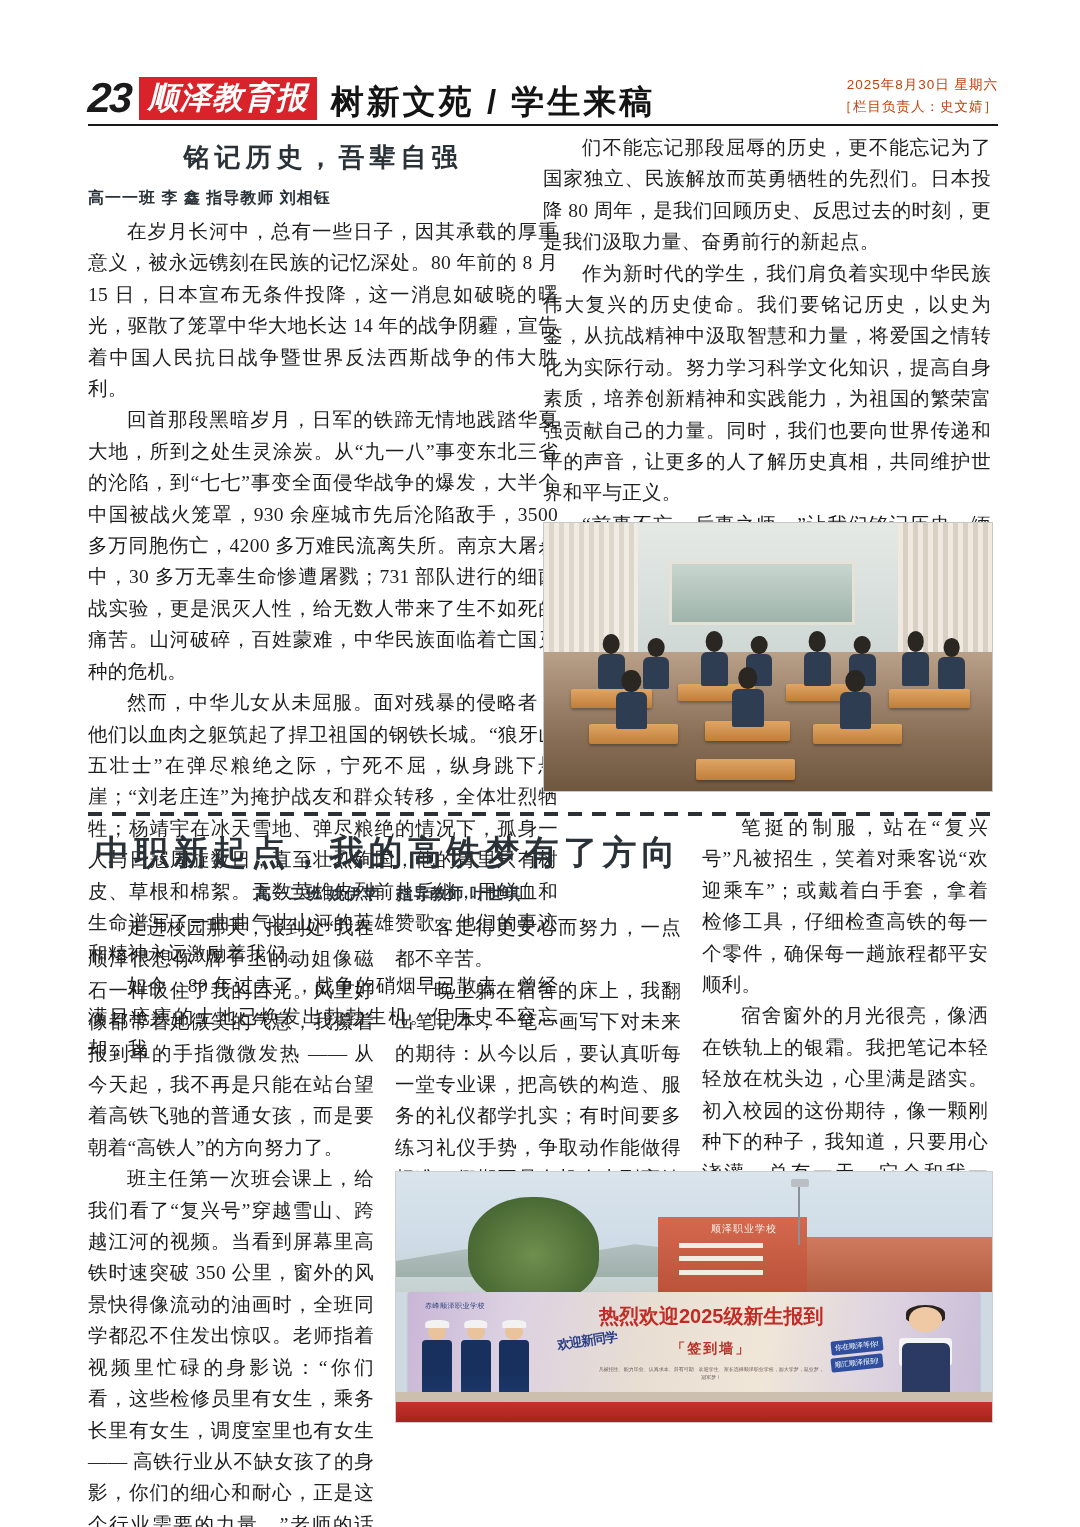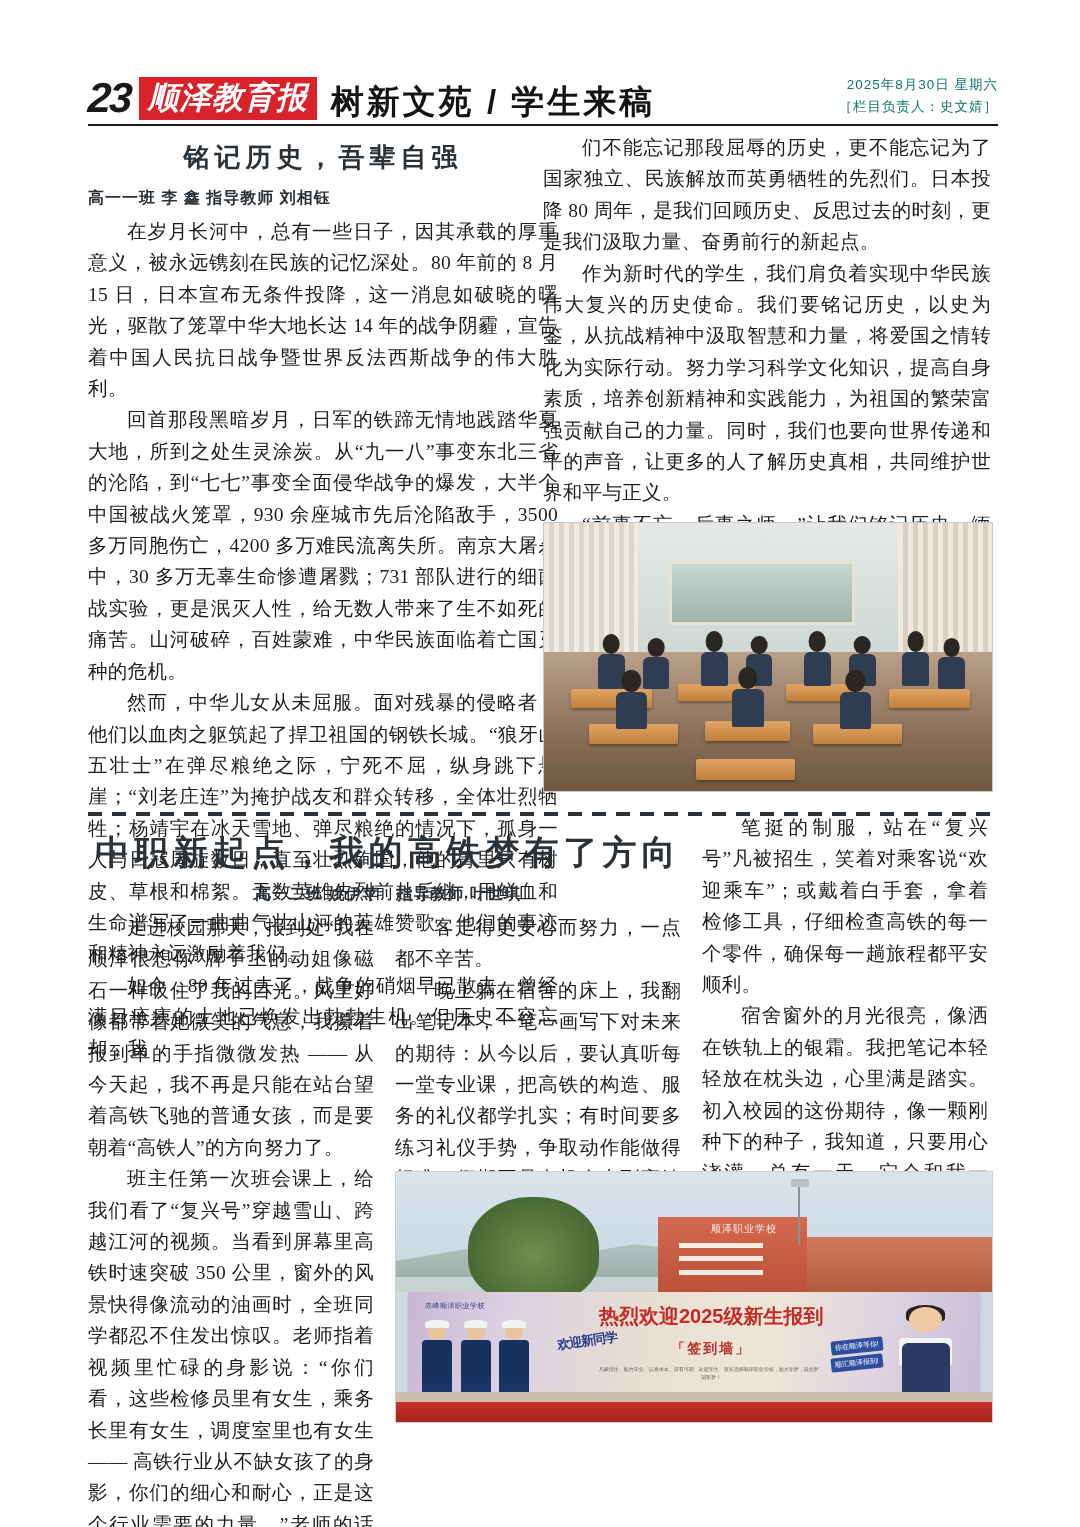--- a/index.html
+++ b/index.html
@@ -68,21 +68,21 @@
     margin-left: 14px;
     color: #141414;
     white-space: nowrap;
   }
   .mh-right {
     margin-left: auto;
     text-align: right;
     font-family: "Liberation Sans", sans-serif;
     font-size: 13.5px;
     line-height: 22px;
-    color: #0f766e;
+    color: #c2410c;
     letter-spacing: 1px;
     padding-bottom: 2px;
   }
   .mh-rule {
     position: absolute;
     left: 88px;
     top: 124px;
     width: 910px;
     height: 2px;
     background: #1a1a1a;

